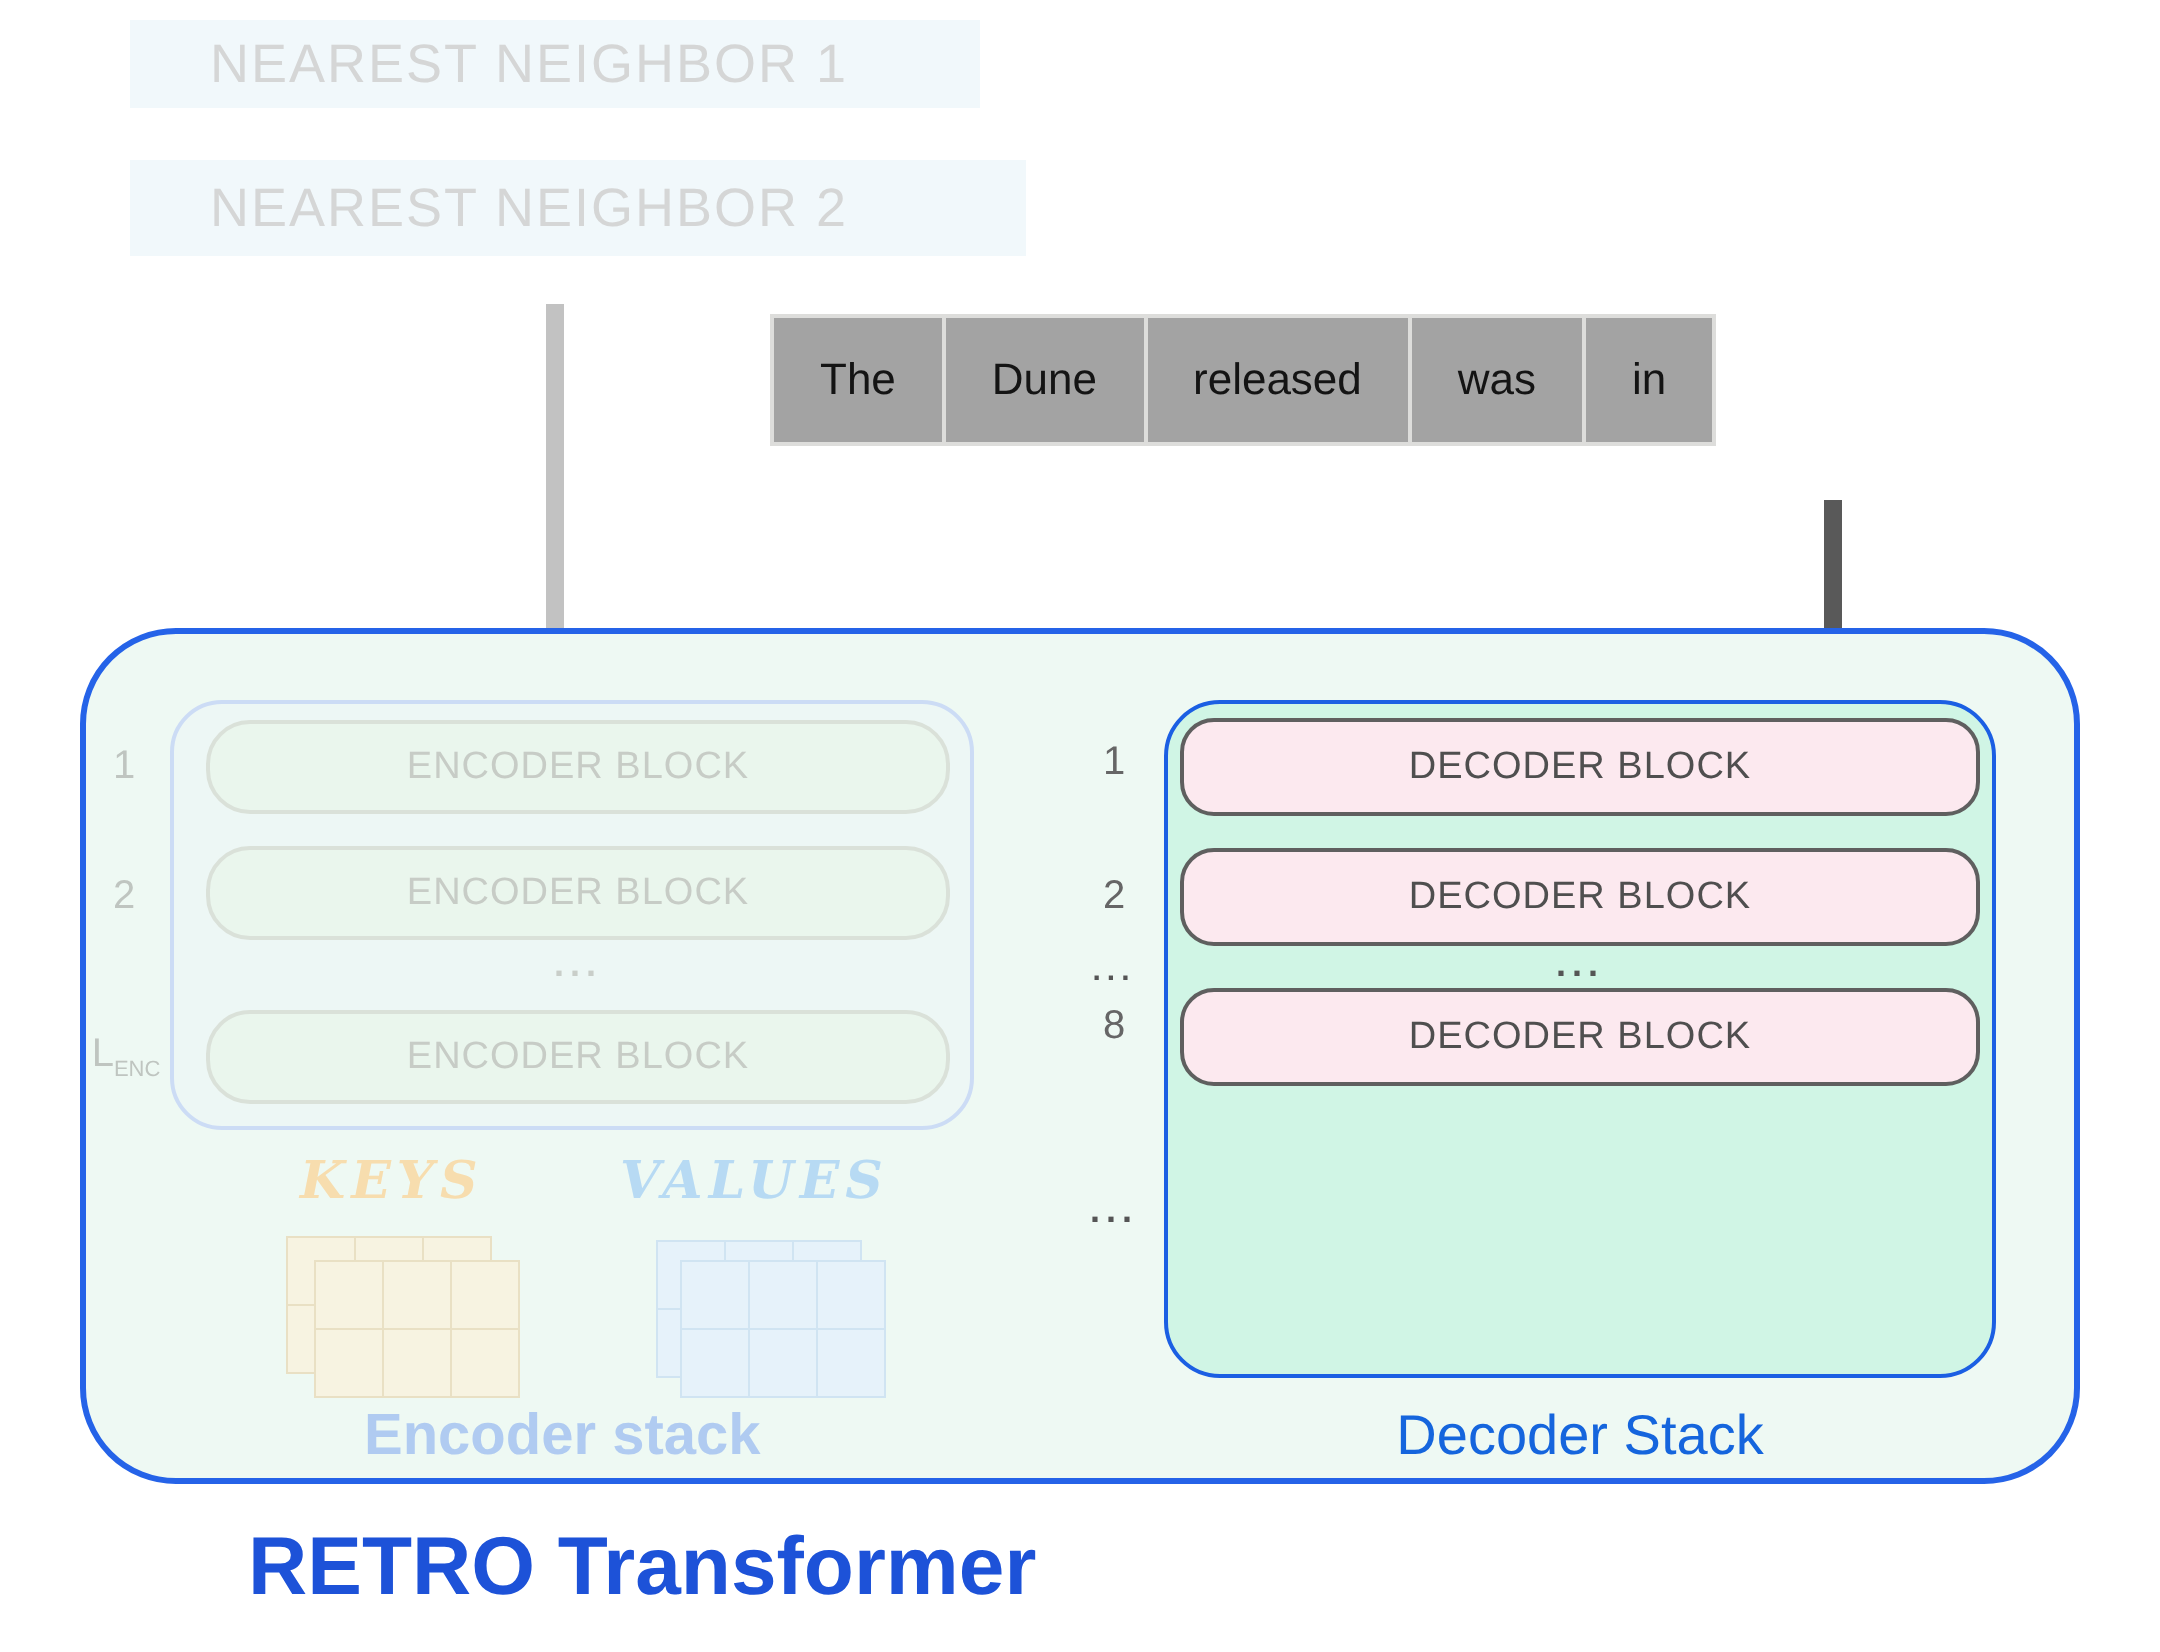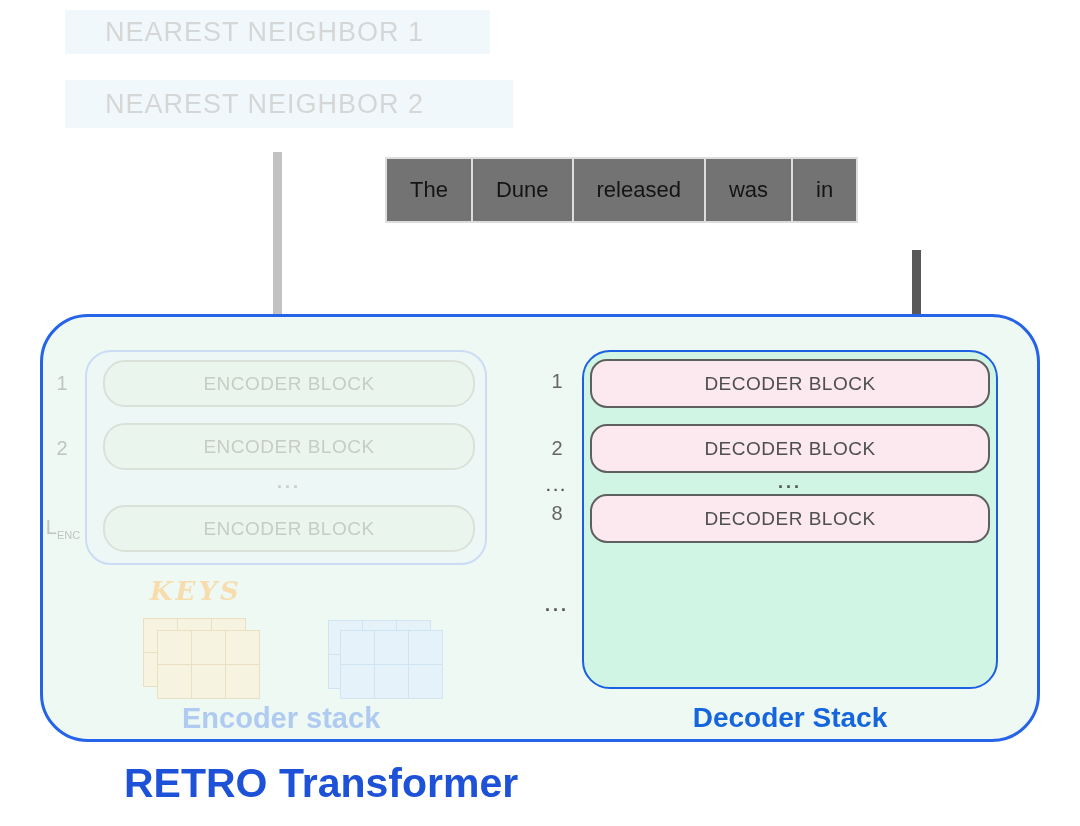--- a/index.html
+++ b/index.html
@@ -11,21 +11,21 @@
 
   
   .nn-box{
     background:#f1f8fb;color:#d5d6d6;font-size:27px;letter-spacing:1px;
     display:flex;align-items:center;padding-left:40px;white-space:nowrap;
   }
 
   
   .token-row{display:flex;align-items:stretch;}
   .token-cell{
-    background:#737373;border:2px solid #dddddb;margin-left:-2px;
+    background:#a3a3a3;border:2px solid #dddddb;margin-left:-2px;
     display:flex;align-items:center;justify-content:flex-start;
     font-size:22px;color:#141414;padding:0 23px;white-space:nowrap;
   }
   .token-cell:first-child{margin-left:0;}
 
   
   .arrow-shaft{width:9px;}
   .arrow-head{width:0;height:0;border-left:21px solid transparent;border-right:21px solid transparent;}
   .gray{background:#c2c2c2;}
   .gray-head{border-top:23px solid #c2c2c2;}
@@ -71,21 +71,21 @@
     border:2.5px solid #1b5fe3;border-radius:28px;background:#d0f5e5;
   }
   .dec-row{
     left:590px;width:400px;height:49px;
     background:#fce9ef;border:2px solid #5f5f5f;border-radius:17px;
     display:flex;align-items:center;justify-content:center;
     font-size:19px;letter-spacing:.5px;color:#4f4f4f;white-space:nowrap;
   }
   .dec-num{color:#666666;font-size:20px;}
   .dec-dots{color:#555555;font-size:18px;font-weight:bold;letter-spacing:3px;}
-  .dec-caption{color:#1565dd;font-size:28px;font-weight:bold;white-space:nowrap;}
+  .dec-caption{color:#1565dd;font-size:28px;font-weight:normal;white-space:nowrap;}
 
   .retro-title{color:#1d52d8;font-size:41px;font-weight:bold;white-space:nowrap;}
 </style>
 </head>
 <body>
 
 <div class="canvas">
 
   <div class="abs nn-box" style="left:65px;top:10px;width:425px;height:44px;">
     <span>NEAREST NEIGHBOR 1</span>
@@ -131,20 +131,21 @@
     </div>
   <div class="abs enc-row" style="top:423px;">
     <span>ENCODER BLOCK</span>
     </div>
   <div class="abs enc-dots" style="left:103px;top:472px;width:372px;text-align:center;">...</div>
   <div class="abs enc-row" style="top:505px;">
     <span>ENCODER BLOCK</span>
     </div>
 
   <div class="abs kv-label keys-color" style="left:150px;top:576px;">KEYS</div>
+  <div class="abs kv-label values-color" style="left:310px;top:576px;">VALUES</div>
 
   <div class="abs grid keys-grid" style="left:143px;top:618px;">
     <div></div>
       <div></div>
       <div></div>
       <div></div>
       <div></div>
       <div></div>
   </div>
   <div class="abs grid keys-grid" style="left:157px;top:630px;">

